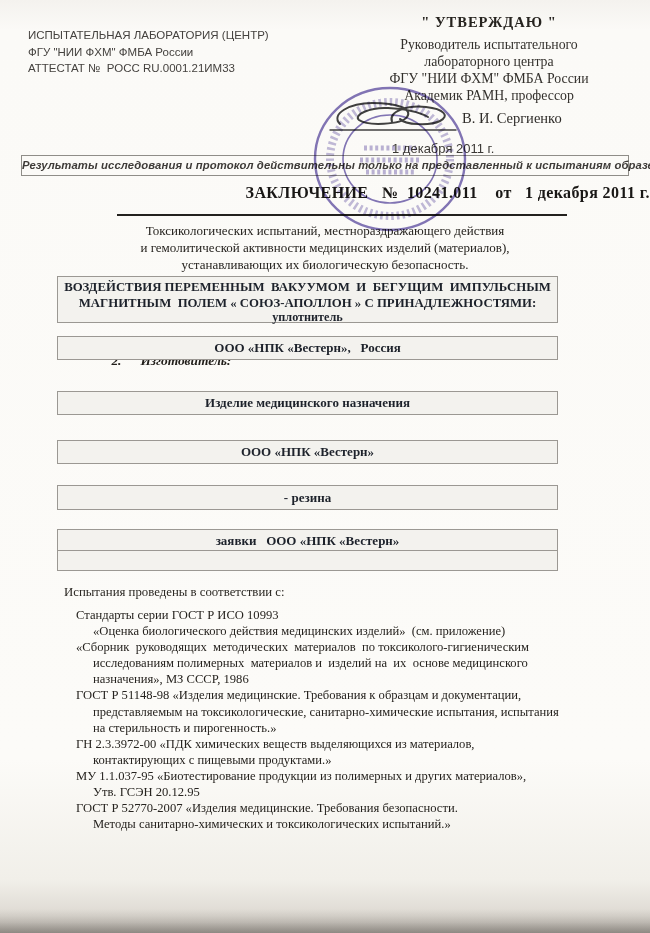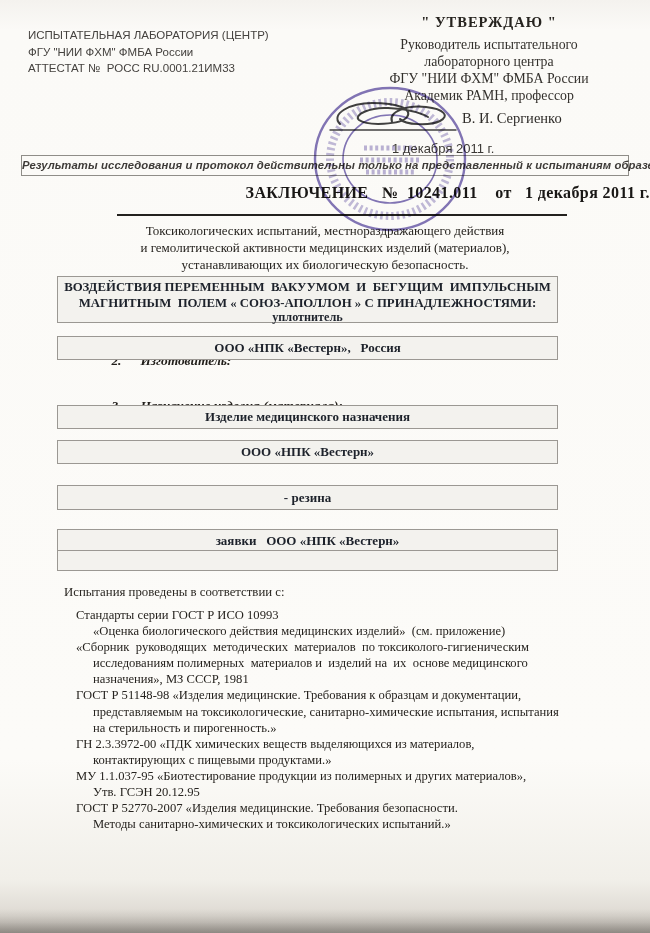--- a/index.html
+++ b/index.html
@@ -41,21 +41,21 @@
     font-size:13.4px; color:#211e1a; white-space:pre;}
   .item-num{display:inline-block; width:29px; font-style:italic;}
 
   .value-box{position:absolute; left:57px; width:499px; background:#f3f2ee;
     border:1px solid #9b9893; text-align:center; font-weight:bold; color:#1d222b;}
   .box-line{font-size:12.8px; line-height:15.5px; white-space:pre;}
   .box-sub{font-size:12.2px; line-height:13px; white-space:pre;}
   .box-one{font-size:13px; white-space:pre;}
   #box1{top:276px; height:42px; padding-top:3px;}
   #box2{top:336px; height:22px;} #box2 .box-one{line-height:22px;}
-  #box3{top:405px; height:22px;} #box3 .box-one{line-height:22px;}
+  #box3{top:391px; height:22px;} #box3 .box-one{line-height:22px;}
   #box4{top:440px; height:22px;} #box4 .box-one{line-height:22px;}
   #box5{top:485px; height:23px;} #box5 .box-one{line-height:23px;}
   #box6a{top:529px; height:21px;} #box6a .box-one{line-height:21px;}
   #box6b{top:550px; height:19px;}
 
   .compliance-heading{position:absolute; left:64px; top:585px; font-size:12.8px; color:#2b2823;}
   .standards{position:absolute; left:76px; top:607px; width:520px;
     font-size:12.6px; line-height:16.1px; color:#26231f;}
   .std-line{white-space:pre;}
   .std-cont{padding-left:17px;}
@@ -162,21 +162,21 @@
   </div>
 
   <div class="compliance-heading">Испытания проведены в соответствии с:</div>
 
   <div class="standards">
     <div class="std-line">Стандарты серии ГОСТ Р ИСО 10993</div>
     <div class="std-line std-cont">«Оценка биологического действия медицинских изделий»  (см. приложение)</div>
 
     <div class="std-line">«Сборник  руководящих  методических  материалов  по токсиколого-гигиеническим</div>
     <div class="std-line std-cont">исследованиям полимерных  материалов и  изделий на  их  основе медицинского</div>
-    <div class="std-line std-cont">назначения», МЗ СССР, 1981</div>
+    <div class="std-line std-cont">назначения», МЗ СССР, 1986</div>
 
     <div class="std-line">ГОСТ Р 51148-98 «Изделия медицинские. Требования к образцам и документации,</div>
     <div class="std-line std-cont">представляемым на токсикологические, санитарно-химические испытания, испытания</div>
     <div class="std-line std-cont">на стерильность и пирогенность.»</div>
 
     <div class="std-line">ГН 2.3.3972-00 «ПДК химических веществ выделяющихся из материалов,</div>
     <div class="std-line std-cont">контактирующих с пищевыми продуктами.»</div>
 
     <div class="std-line">МУ 1.1.037-95 «Биотестирование продукции из полимерных и других материалов»,</div>
     <div class="std-line std-cont">Утв. ГСЭН 20.12.95</div>

